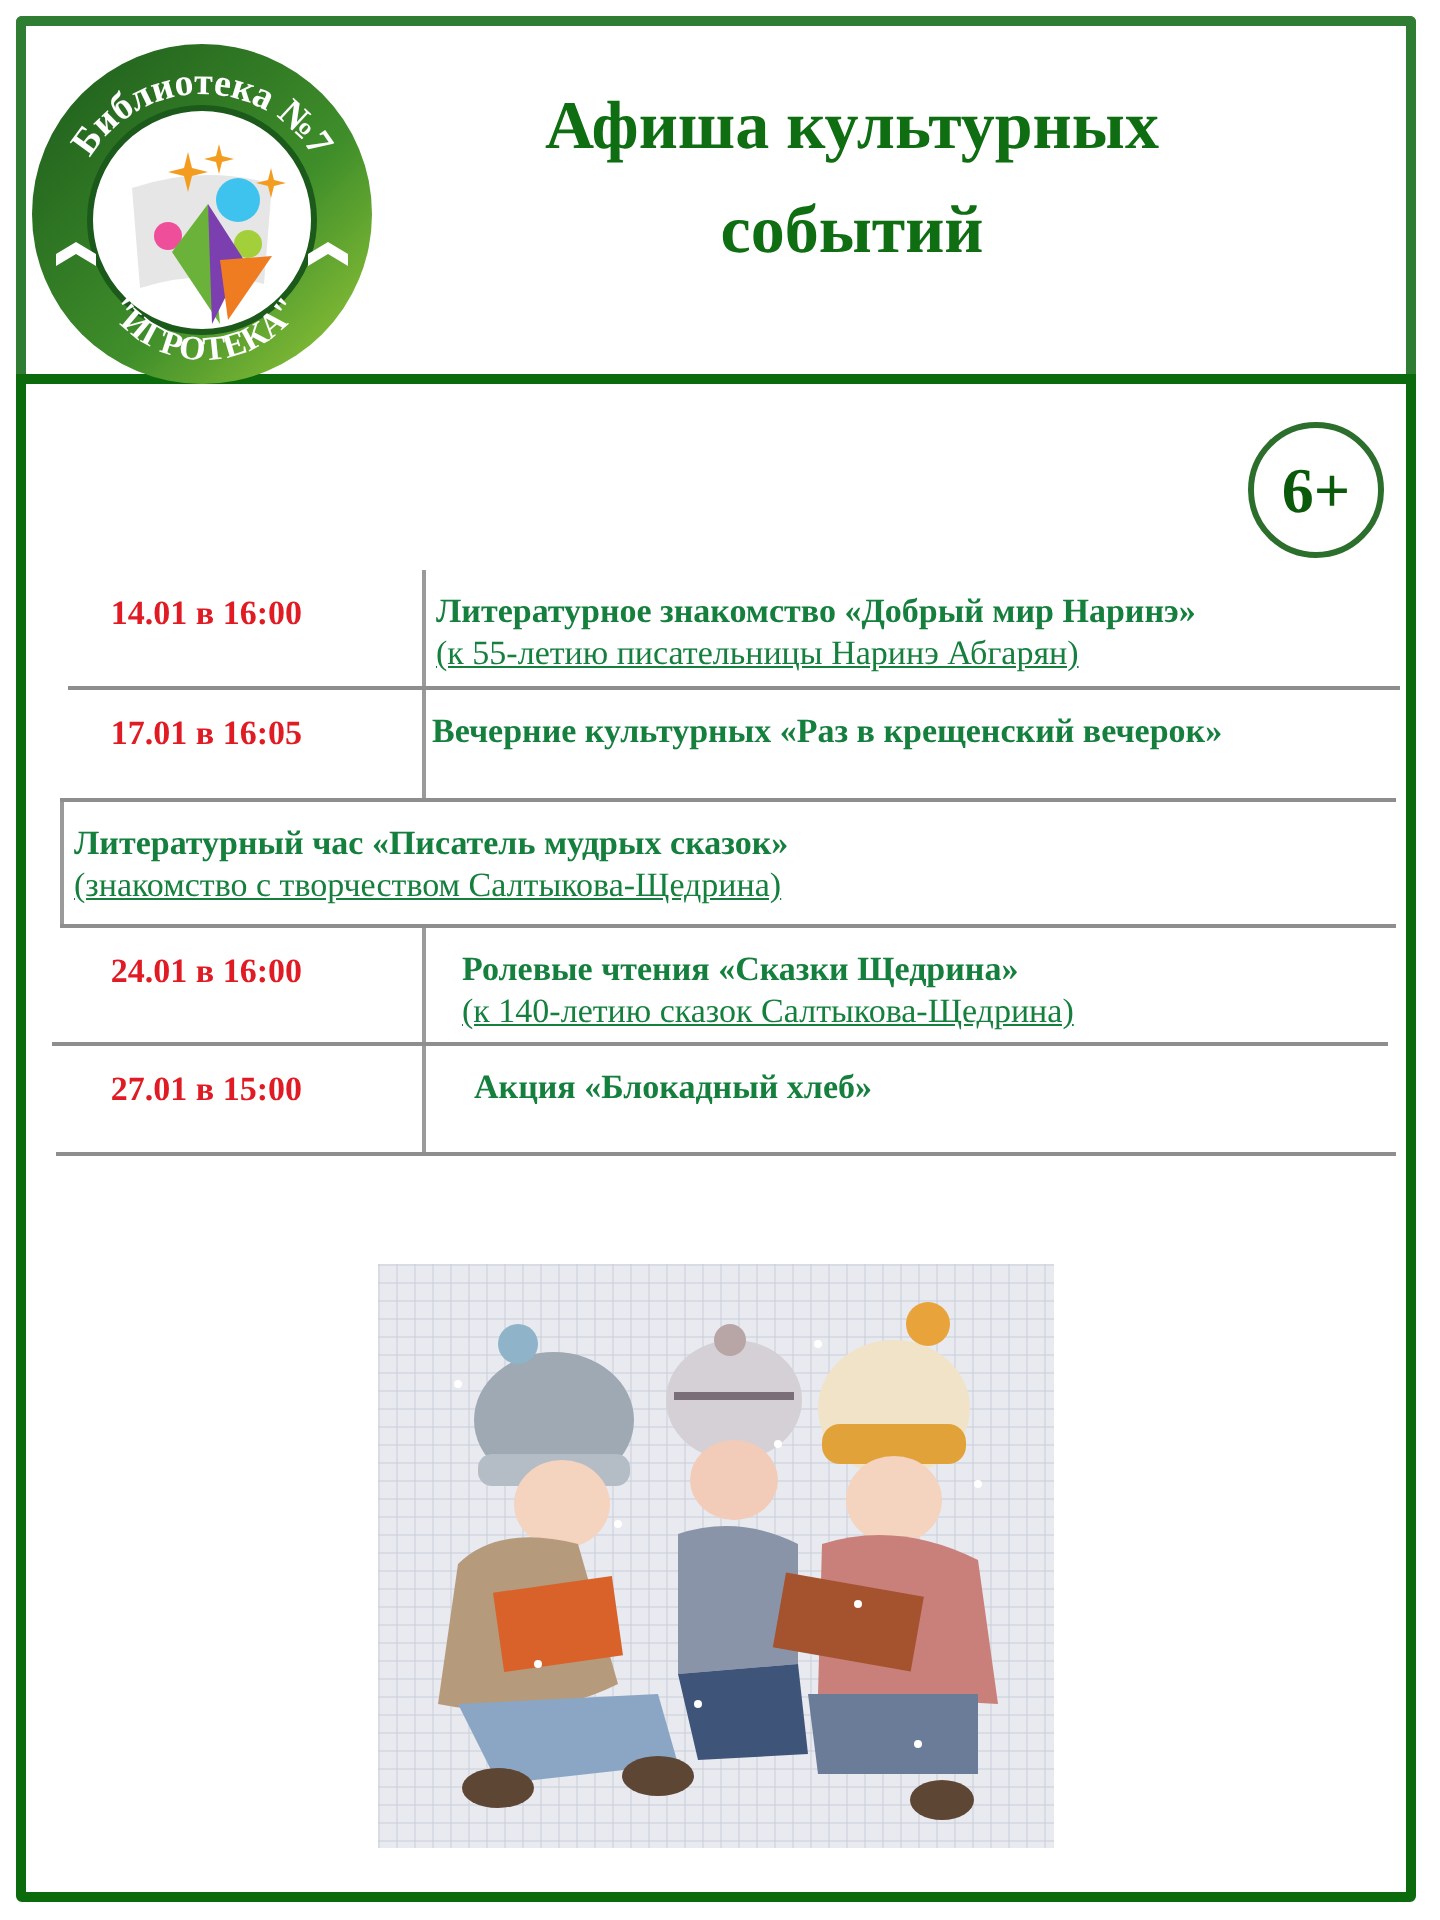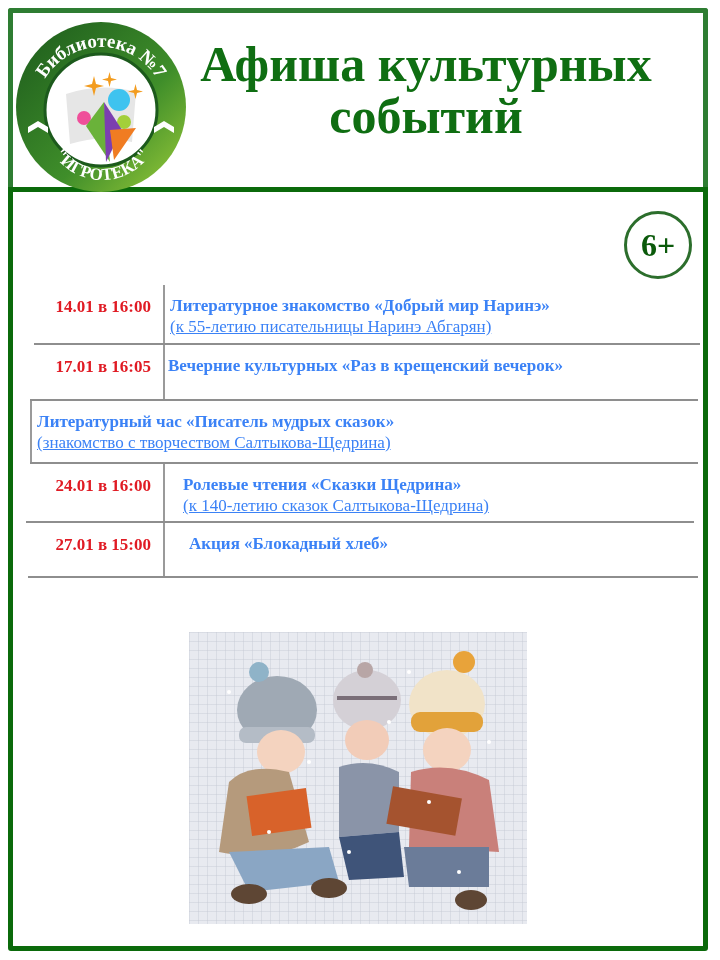--- a/index.html
+++ b/index.html
@@ -14,38 +14,38 @@
     }
     .main-frame {
       position: absolute; left: 8px; top: 187px; width: 700px; height: 764px;
       border: 5px solid #0b6a0b; box-sizing: border-box; border-radius: 0 0 3px 3px;
     }
     .logo {
       position: absolute; left: 14px; top: 22px; width: 174px; height: 170px;
     }
     .title {
       position: absolute; left: 186px; top: 38px; width: 480px; text-align: center;
-      color: #0f6e12; font-weight: bold; font-size: 50px; line-height: 52px;
+      color: #0f6e12; font-weight: bold; font-size: 34px; line-height: 52px;
       font-family: "Liberation Serif", serif;
     }
     .age-badge {
       position: absolute; left: 624px; top: 211px; width: 68px; height: 68px;
       border: 3px solid #2c6e2c; border-radius: 50%; box-sizing: border-box;
       display: flex; align-items: center; justify-content: center;
       font-size: 32px; font-weight: bold; color: #0b5a0b;
     }
     .events { position: absolute; left: 30px; top: 285px; width: 670px; }
-    .row { position: relative; display: flex; }
+    .row { position: relative; display: flex; gap: 48px; }
     .row .date {
       width: 133px; text-align: right; color: #e01b24; font-weight: bold; font-size: 17px;
       padding-top: 12px; box-sizing: border-box; padding-right: 12px;
     }
     .row .desc {
       flex: 1; border-left: 2px solid #9a9a9a; padding-left: 5px; padding-top: 10px;
-      font-size: 17px; line-height: 21px; color: #3b82f6;
+      font-size: 17px; line-height: 21px; color: #15803d;
     }
     .row .desc .t { font-weight: bold; }
     .row .desc .s { font-weight: normal; text-decoration: underline; }
     .row .hr {
       position: absolute; left: 0; bottom: 0; height: 2px; background: #8e8e8e;
     }
     .photo {
       position: absolute; left: 189px; top: 632px; width: 338px; height: 292px;
       background: #e8eaf0;
       background-image:

